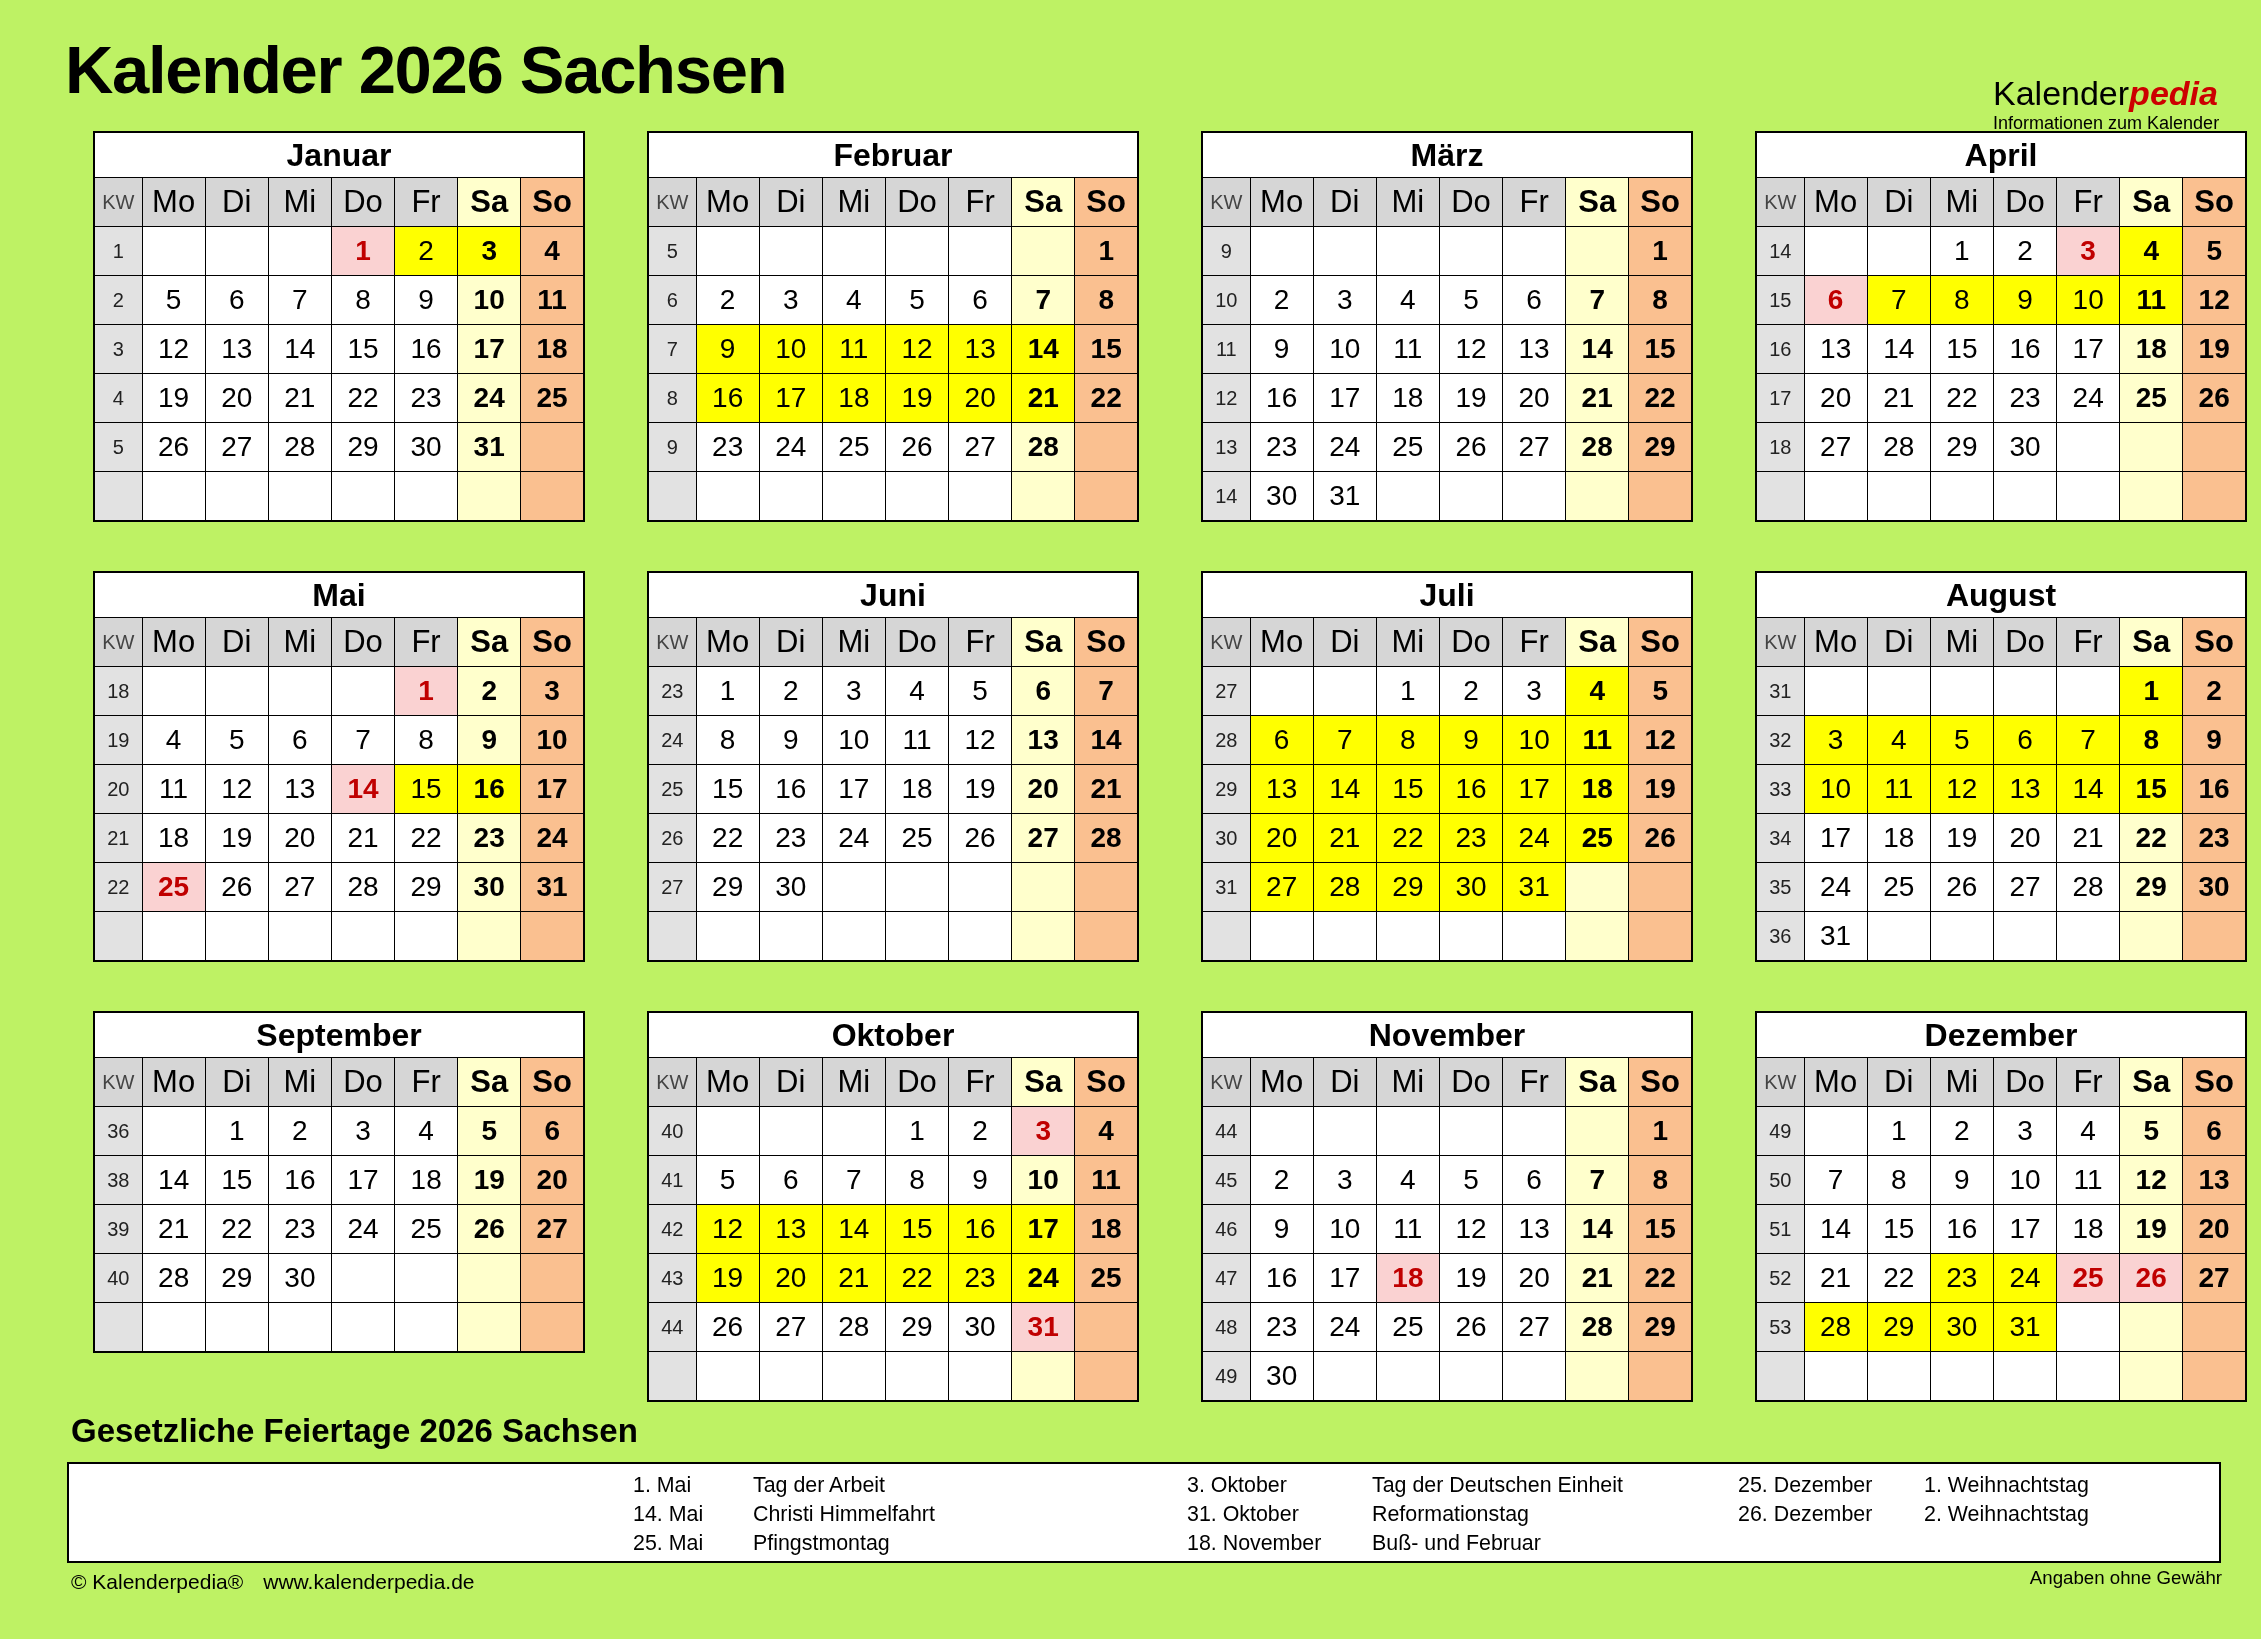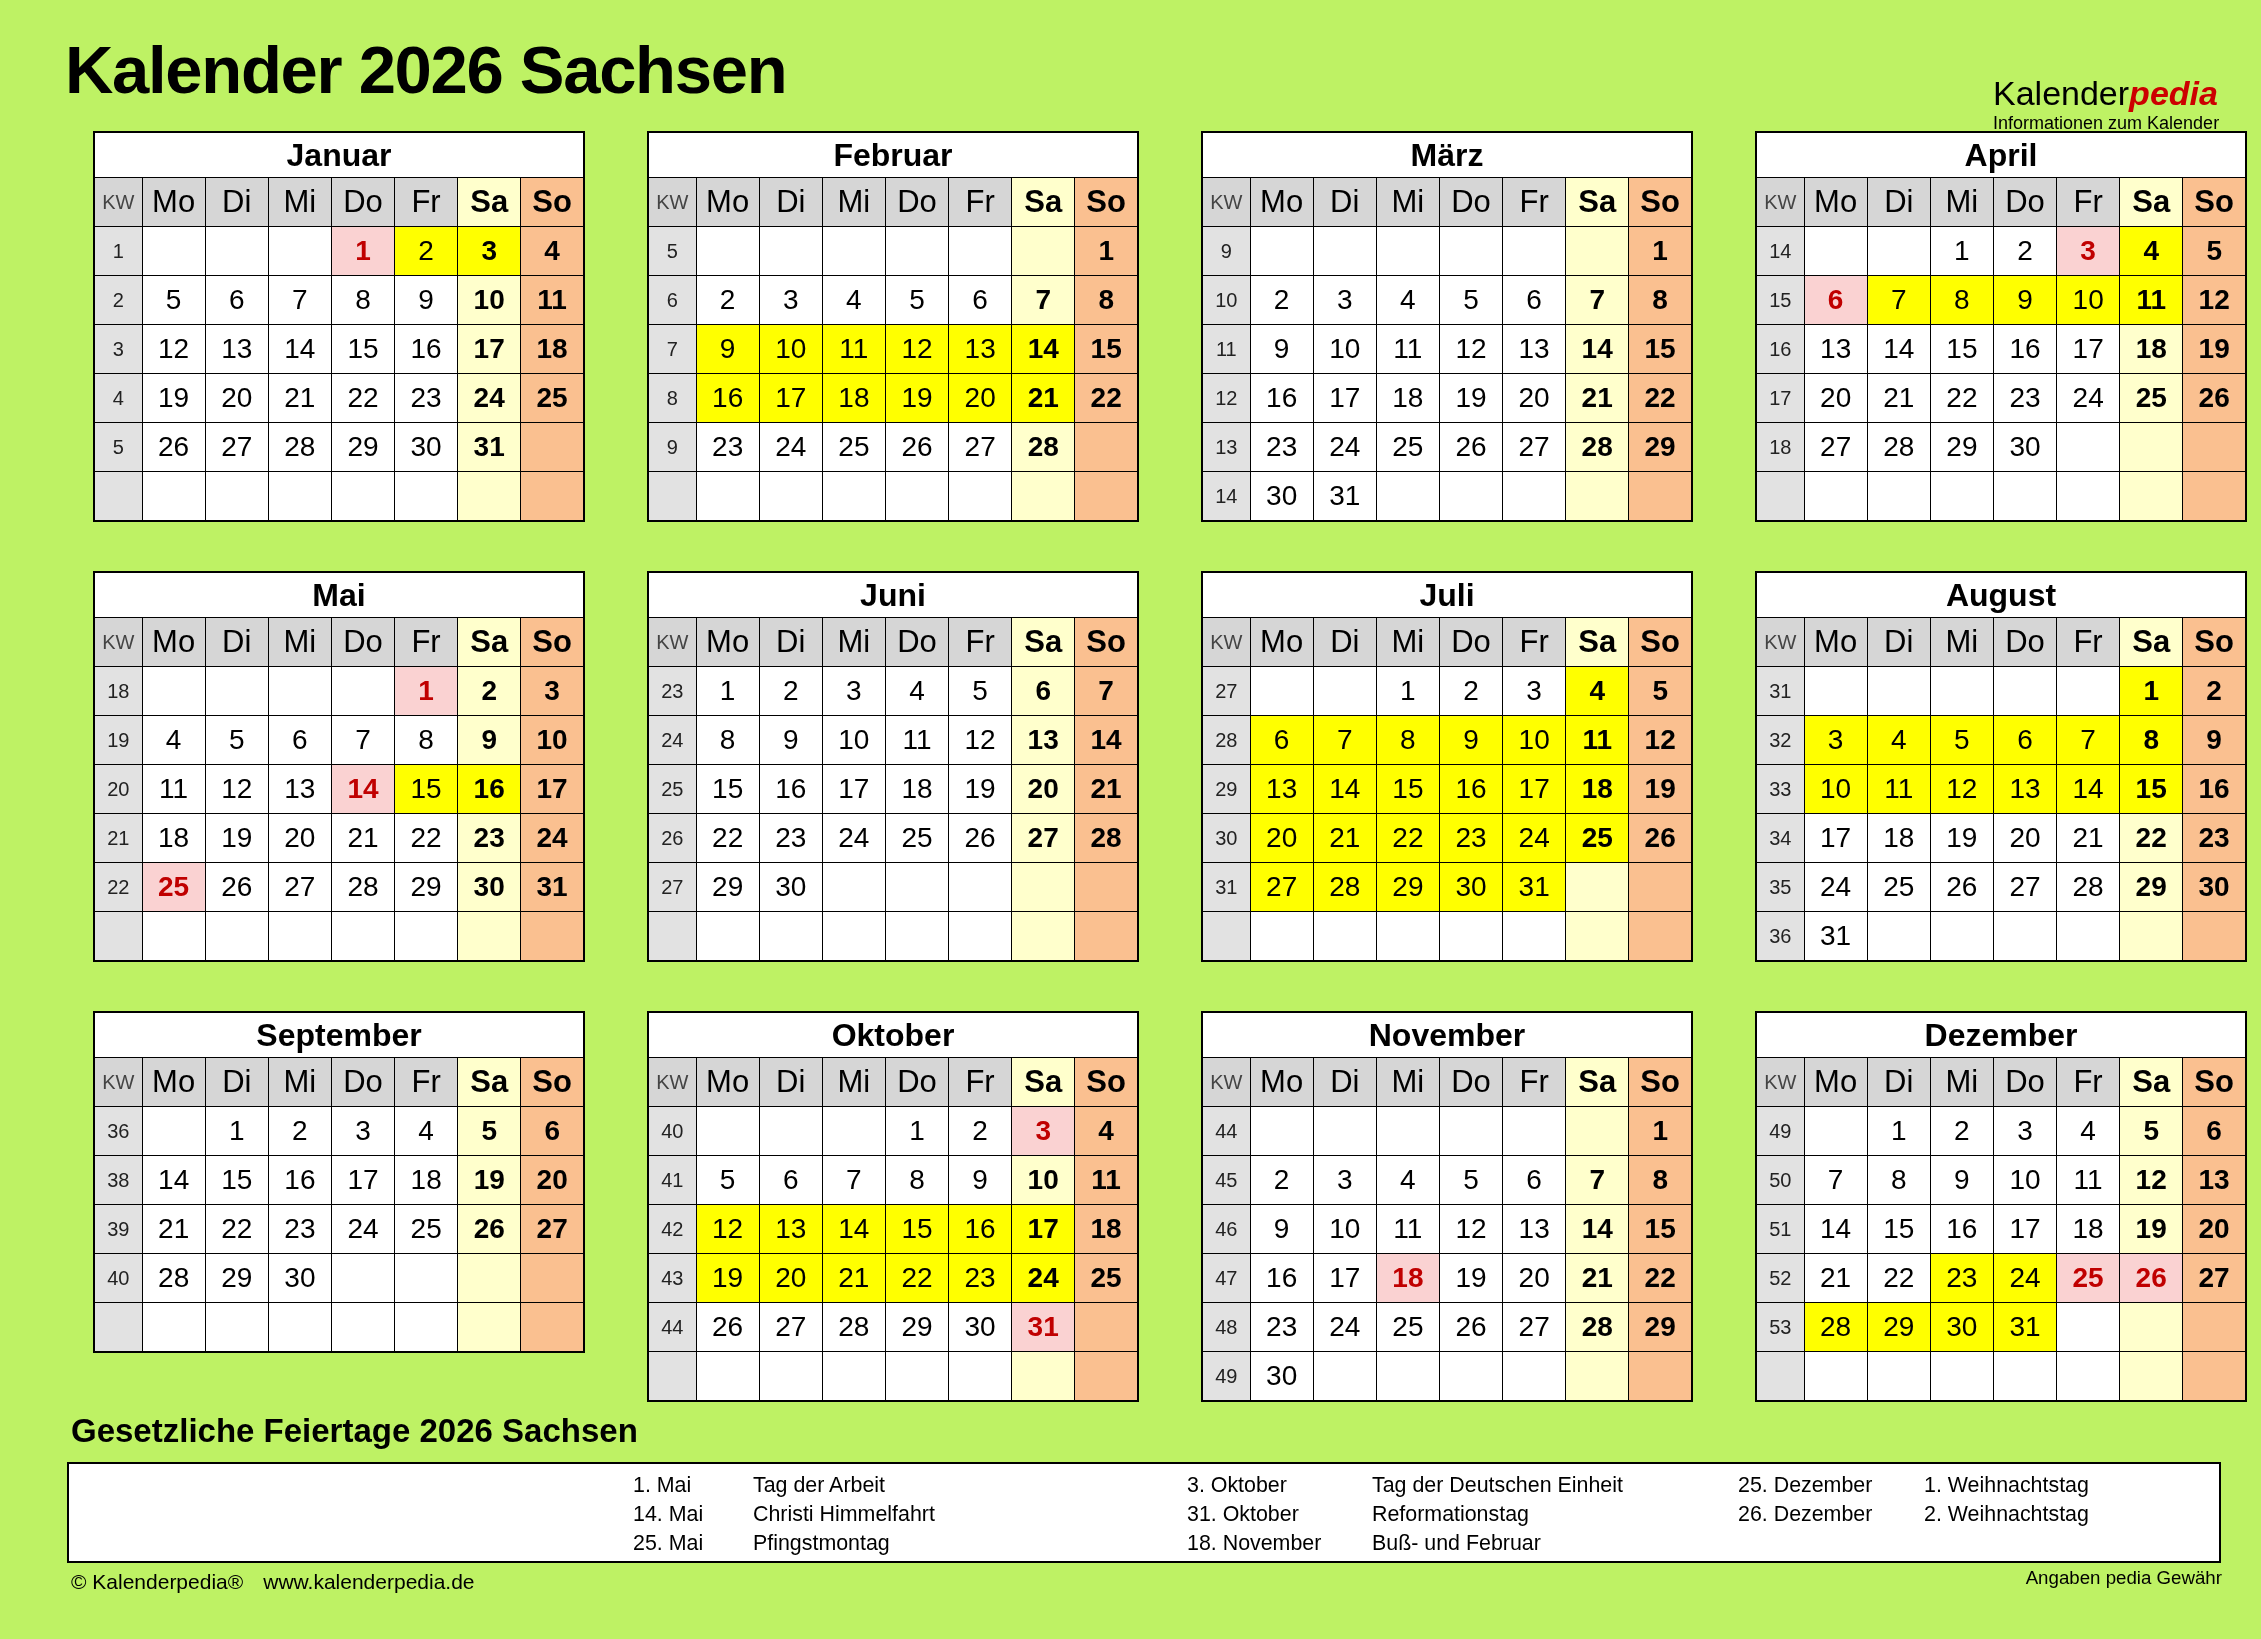--- a/index.html
+++ b/index.html
@@ -1138,16 +1138,16 @@
         <div class="hitem">
           <span class="hdate">26. Dezember</span>
           <span class="hname">2. Weihnachtstag</span>
         </div>
       </div>
     </div>
 
   <div class="copyright">
     <span>© Kalenderpedia®</span><span class="url">www.kalenderpedia.de</span>
   </div>
-  <div class="disclaimer">Angaben pedia Gewähr</div>
+  <div class="disclaimer">Angaben ohne Gewähr</div>
 
 </div>
 
 
 </body></html>

